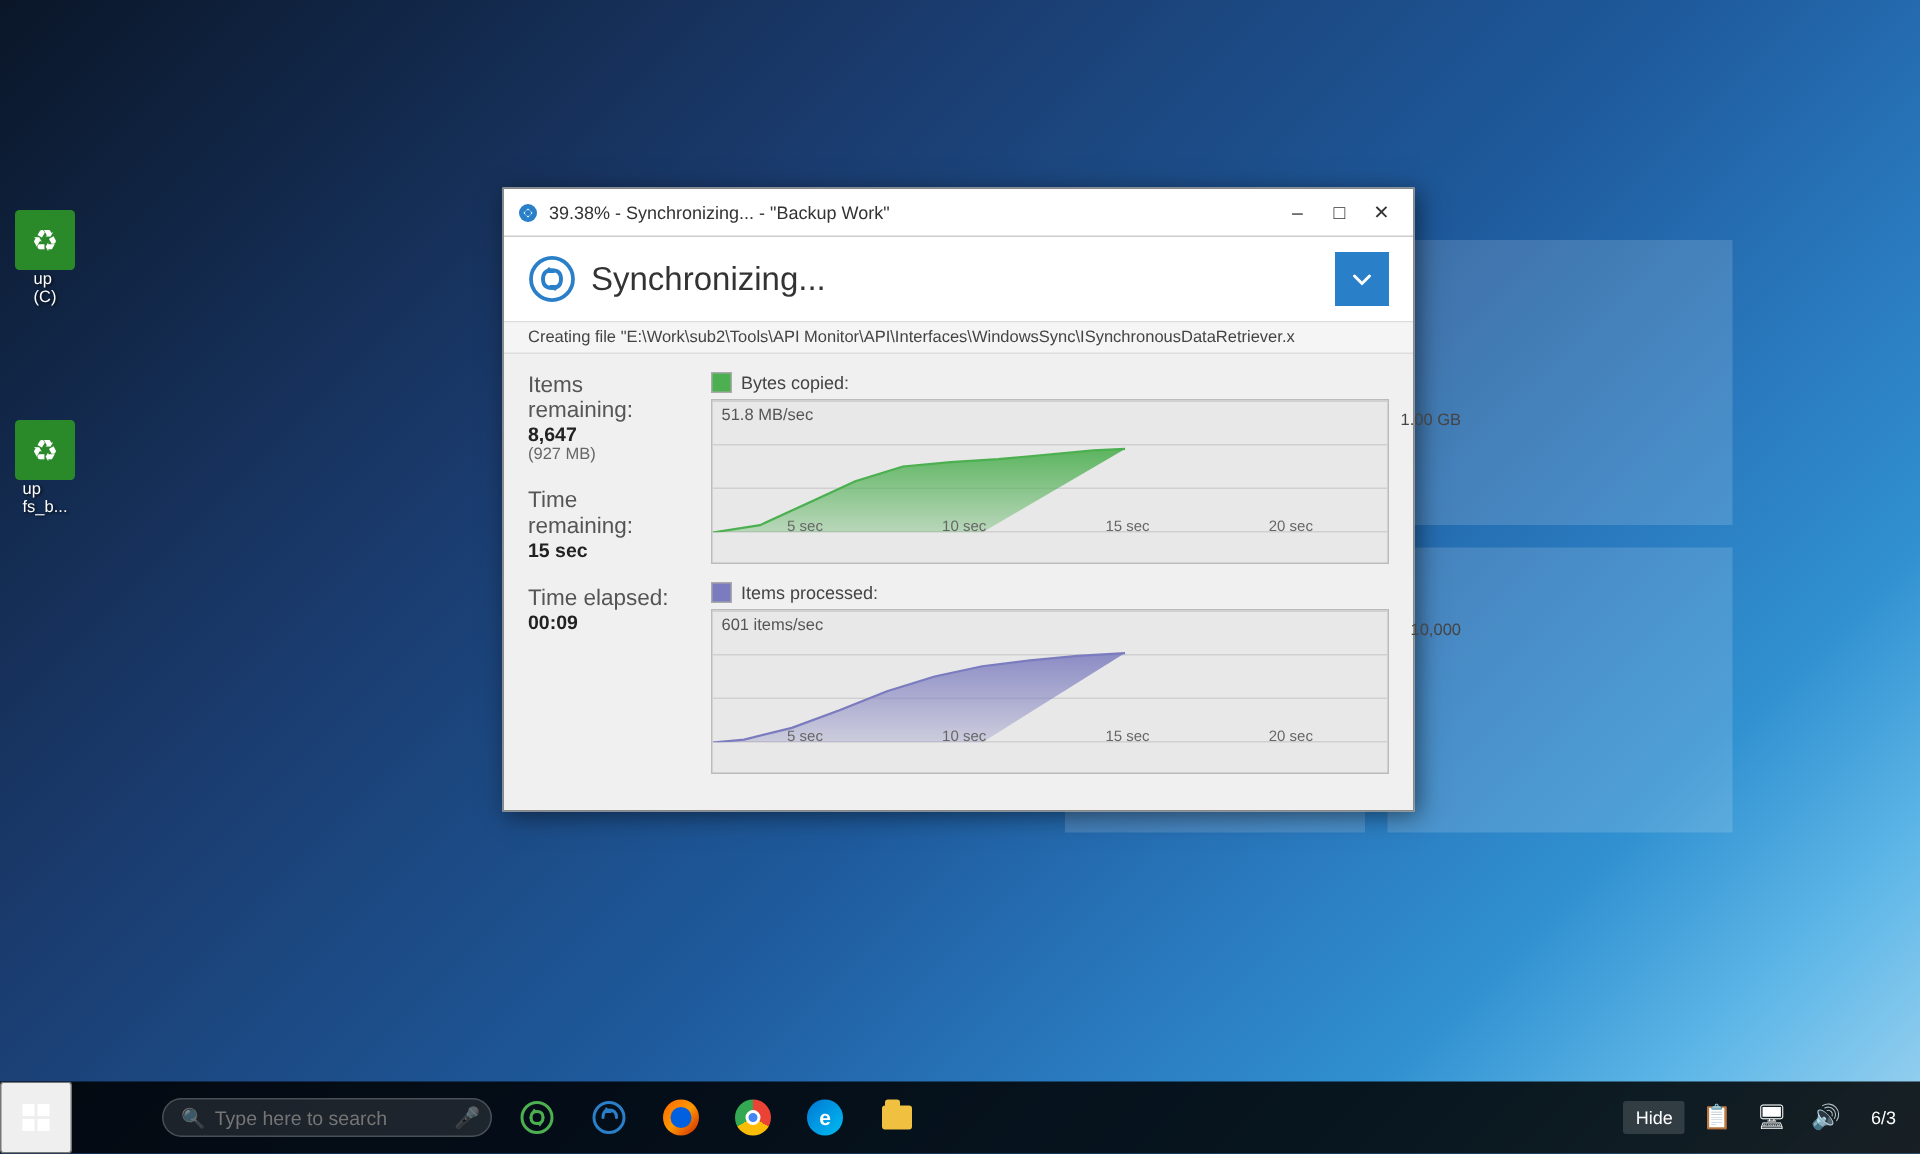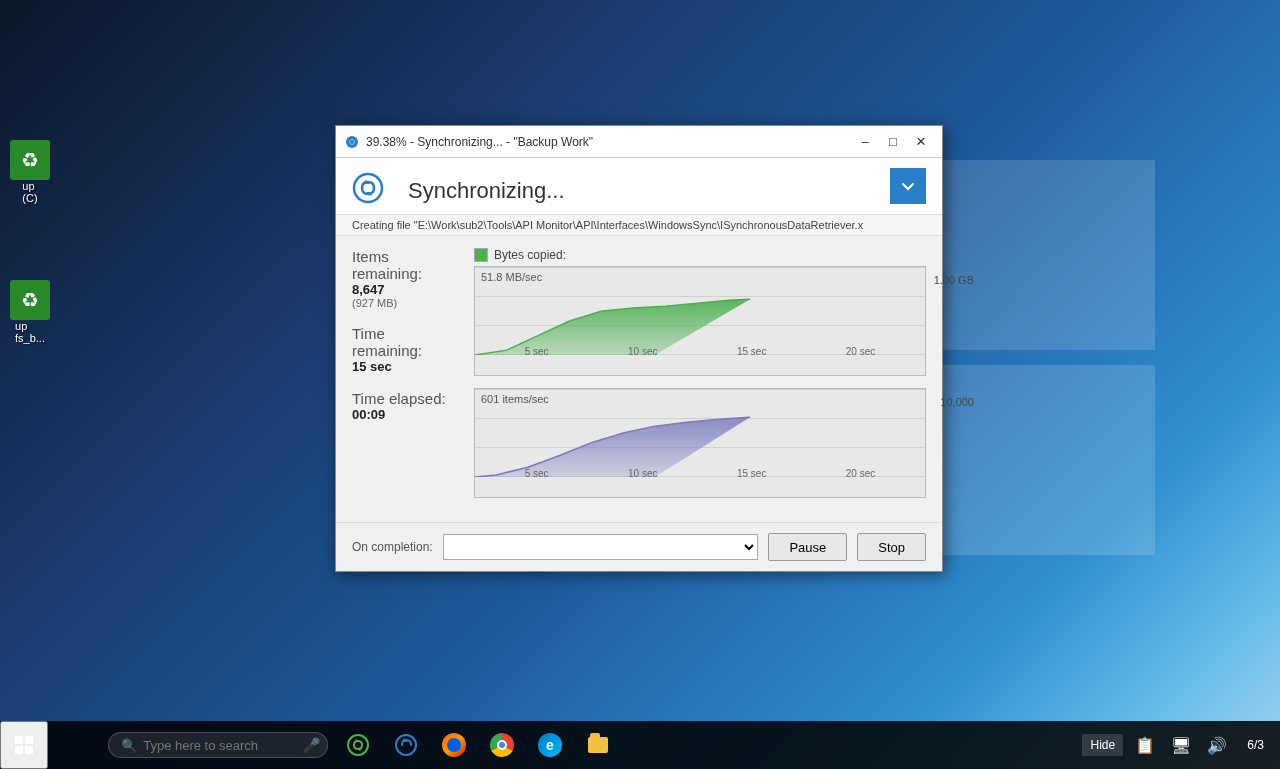--- a/index.html
+++ b/index.html
@@ -232,22 +232,22 @@
       align-items: center;
       justify-content: center;
       font-size: 13px;
       color: #333;
     }
 
     .dialog-header {
       background: #fff;
       padding: 10px 16px;
       display: flex;
-      align-items: flex-end;
-      gap: 24px;
+      align-items: center;
+      gap: 10px;
       border-bottom: 1px solid #ddd;
     }
     .sync-icon-large {
       width: 32px;
       height: 32px;
       color: #2a7fc9;
       font-size: 26px;
     }
     .dialog-title-text {
       font-size: 22px;
@@ -548,20 +548,24 @@
                   <span class="chart-x-tick">10 sec</span>
                   <span class="chart-x-tick">15 sec</span>
                   <span class="chart-x-tick">20 sec</span>
                 </div>
               </div>
               <span class="chart-y-label">1.00 GB</span>
             </div>
           </div>
 
           <div class="chart-section">
+            <div class="chart-label-row">
+              <div class="chart-color-box" style="background:#7b7bbf;"></div>
+              <span class="chart-label">Items processed:</span>
+            </div>
             <div style="position:relative; display:flex; align-items:flex-start;">
               <div class="chart-container">
 
                 <div class="chart-grid-lines">
                   <div class="chart-grid-line"></div>
                   <div class="chart-grid-line"></div>
                   <div class="chart-grid-line"></div>
                   <div class="chart-grid-line"></div>
                 </div>
 
@@ -588,28 +592,20 @@
                 </div>
               </div>
               <span class="chart-y-label">10,000</span>
             </div>
           </div>
 
         </div>
       </div>
     </div>
 
-    <div class="dialog-footer">
-      <span class="completion-label">On completion:</span>
-      <select class="completion-select">
-        <option value=""></option>
-      </select>
-      <button class="footer-btn">Pause</button>
-      <button class="footer-btn stop-btn">Stop</button>
-    </div>
   </div>
 
   <div class="taskbar">
 
     <button class="start-btn">
       <svg viewBox="0 0 20 20" fill="white">
         <rect x="1" y="1" width="8" height="8" fill="white"></rect>
         <rect x="11" y="1" width="8" height="8" fill="white"></rect>
         <rect x="1" y="11" width="8" height="8" fill="white"></rect>
         <rect x="11" y="11" width="8" height="8" fill="white"></rect>

